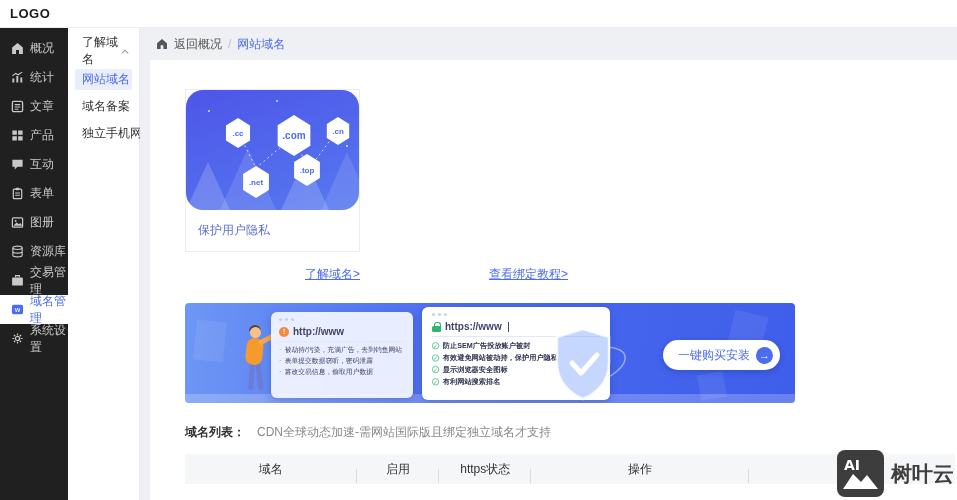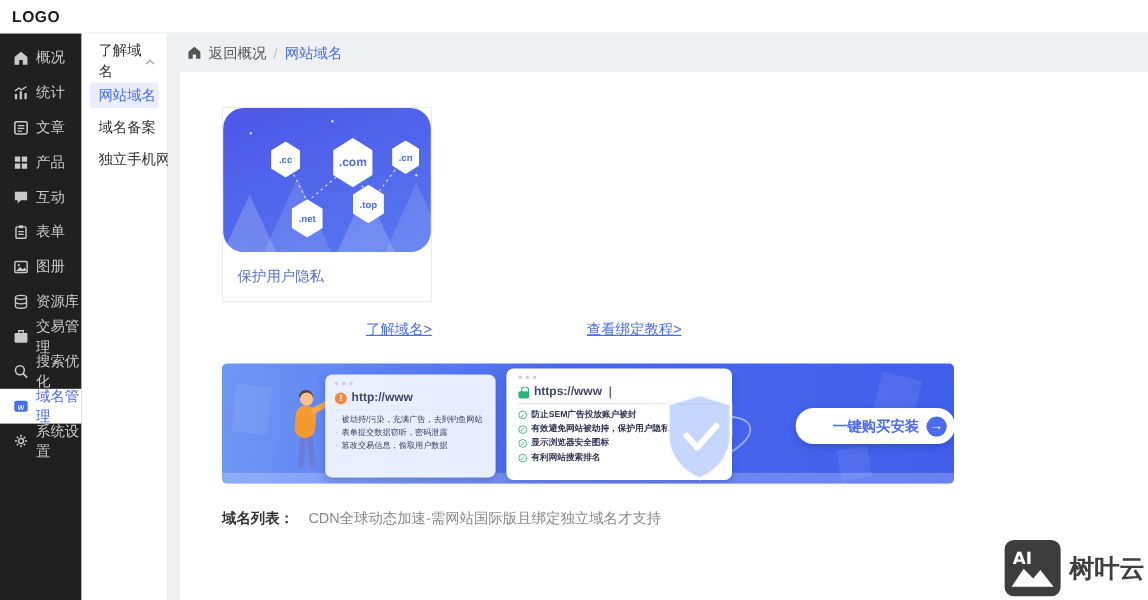--- a/index.html
+++ b/index.html
@@ -82,21 +82,21 @@
   .lock-ic::after { content:""; position:absolute; left:0; top:4px; width:9px; height:6px; background:var(--success_green,#2bb673); border-radius:1.5px; }
   .cursor-bar { width:1px; height:10px; background:#41456a; margin-left:2px; }
   .tiny-list { transform:scale(.68); transform-origin:0 0; width:186px; }
   .tiny-list2 { transform:scale(.72); transform-origin:0 0; width:232px; }
   .tl-row { display:flex; align-items:flex-start; gap:5px; font-size:10px; color:#3e4260; line-height:16px; white-space:nowrap; }
   .tl-row .dot { color:#8b90b5; }
   .tl-row2 { display:flex; align-items:center; gap:5px; font-size:10px; color:#2e3350; font-weight:600; line-height:16.5px; white-space:nowrap; }
   .chk { width:10px; height:10px; flex:none; border:1px solid var(--success_green,#2bb673); border-radius:50%; color:var(--success_green,#2bb673); font-size:8px; line-height:9px; text-align:center; }
   .shield-wrap { position:absolute; left:352px; top:20px; width:92px; height:84px; }
   .buy-btn { position:absolute; left:478px; top:37px; height:30px; background:#fff; border-radius:16px; display:flex; align-items:center; gap:6px; padding:0 7px 0 15px; cursor:pointer; box-shadow:0 2px 6px rgba(20,40,120,.3); }
-  .buy-btn .txt { font-size:12px; font-weight:700; color:var(--accent,#4a6cf0); white-space:nowrap;margin-left:16px; }
+  .buy-btn .txt { font-size:12px; font-weight:400; color:var(--accent,#4a6cf0); white-space:nowrap; }
   .btn-arrow { width:17px; height:17px; border-radius:50%; background:var(--accent,#4a6cf0); color:#fff; font-size:11px; line-height:17px; text-align:center; }
 
   
   .domain-list-row { margin-top:21px; display:flex; align-items:center; gap:12px; font-size:12px; }
   .dl-label { color:#333; font-weight:700; }
   .dl-note { color:#888; }
 
   .table-head { margin-top:13px; width:770px; height:30px; background:var(--table_head_bg,#f5f6f8); display:flex; align-items:center; }
   .th-cell { text-align:center; font-size:12px; color:#333; position:relative; }
   .th-cell .div { position:absolute; right:0; top:8px; width:1px; height:14px; background:#dcdcdc; }
@@ -188,29 +188,20 @@
       <span>资源库</span>
     </div>
     <div class="side-item">
       <span class="icon">
           <svg viewBox="0 0 14 14">
             <path fill="none" stroke="currentColor" stroke-width="1.3" d="M5 3.6V1.8h4v1.8"></path>
             <rect x="1.2" y="3.8" width="11.6" height="8.7" rx="1" fill="currentColor"></rect>
           </svg>
         </span>
       <span>交易管理</span>
-    </div>
-    <div class="side-item">
-      <span class="icon">
-          <svg viewBox="0 0 14 14">
-            <circle cx="6" cy="6" r="4" fill="none" stroke="currentColor" stroke-width="1.4"></circle>
-            <path stroke="currentColor" stroke-width="1.6" d="m9 9 3.5 3.5"></path>
-          </svg>
-        </span>
-      <span>搜索优化</span>
     </div>
     <div class="side-item active">
       <span class="icon">
           <svg viewBox="0 0 14 14">
             <rect x="1" y="2" width="12" height="10" rx="2" fill="currentColor"></rect>
             <text x="7" y="10" font-size="8" text-anchor="middle" fill="#fff" font-family="DejaVu Sans">w</text>
           </svg>
         </span>
       <span>域名管理</span>
     </div>
@@ -361,20 +352,27 @@
           <span class="txt">一键购买安装</span>
           <span class="btn-arrow">→</span>
         </div>
       </div>
 
       <div class="domain-list-row">
         <span class="dl-label">域名列表：</span>
         <span class="dl-note">CDN全球动态加速-需网站国际版且绑定独立域名才支持</span>
       </div>
 
+      <div class="table-head">
+        <div class="th-cell c1"><span>域名</span><span class="div"></span></div>
+        <div class="th-cell c2"><span>启用</span><span class="div"></span></div>
+        <div class="th-cell c3"><span>https状态</span><span class="div"></span></div>
+        <div class="th-cell c4"><span>操作</span><span class="div"></span></div>
+        <div class="th-cell c5"><span>状态</span></div>
+      </div>
     </div>
 
     <div class="watermark">
       <svg width="47" height="47" viewBox="0 0 47 47">
         <rect x="0" y="0" width="47" height="47" rx="8" fill="#3d3d3d"></rect>
         <text x="7" y="20" font-size="14" font-weight="bold" fill="#fff" font-family="DejaVu Sans">AI</text>
         <path d="M6 39 16 24 24 32 30 25 41 39 Z" fill="#fff"></path>
       </svg>
       <span class="wm-text">树叶云</span>
     </div>

